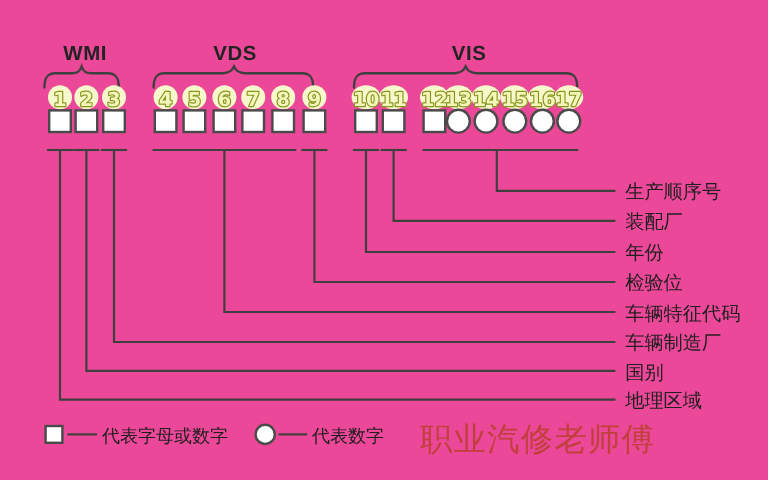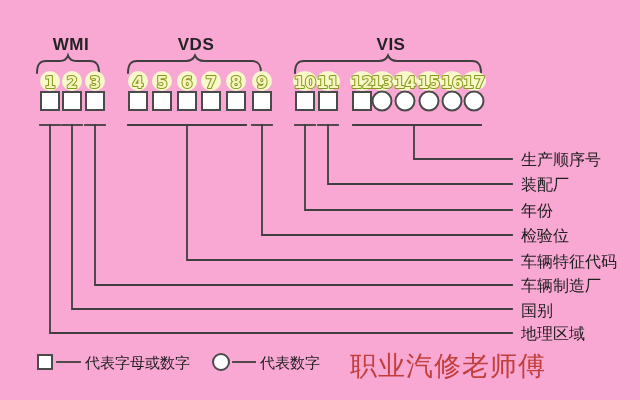--- a/index.html
+++ b/index.html
@@ -1,16 +1,16 @@
 <!DOCTYPE html>
 <html><head>
 <meta charset="utf-8">
 <style>
   html,body{margin:0;padding:0;background:#f2f2f2;}
-  .page{width:640px;height:400px;background:#f9a8d4;position:relative;overflow:hidden;
+  .page{width:640px;height:400px;background:#ec4899;position:relative;overflow:hidden;
         font-family:"Liberation Sans",sans-serif;}
   svg{display:block;}
   .sec{font-family:"Liberation Sans",sans-serif;font-size:17px;font-weight:bold;
        letter-spacing:.5px;fill:#232323;text-anchor:middle;}
   .num{font-family:"DejaVu Sans",sans-serif;font-size:16px;font-weight:bold;
        fill:#f5f6bb;stroke:#87961f;stroke-width:2px;paint-order:stroke;
        stroke-linejoin:round;text-anchor:middle;}
   .hl{fill:#f7f8cb;}
   .box{fill:#ffffff;stroke:#4a4a4a;stroke-width:2px;}
   .wire{fill:none;stroke:#3f3f3f;stroke-width:1.8px;stroke-linecap:square;}

